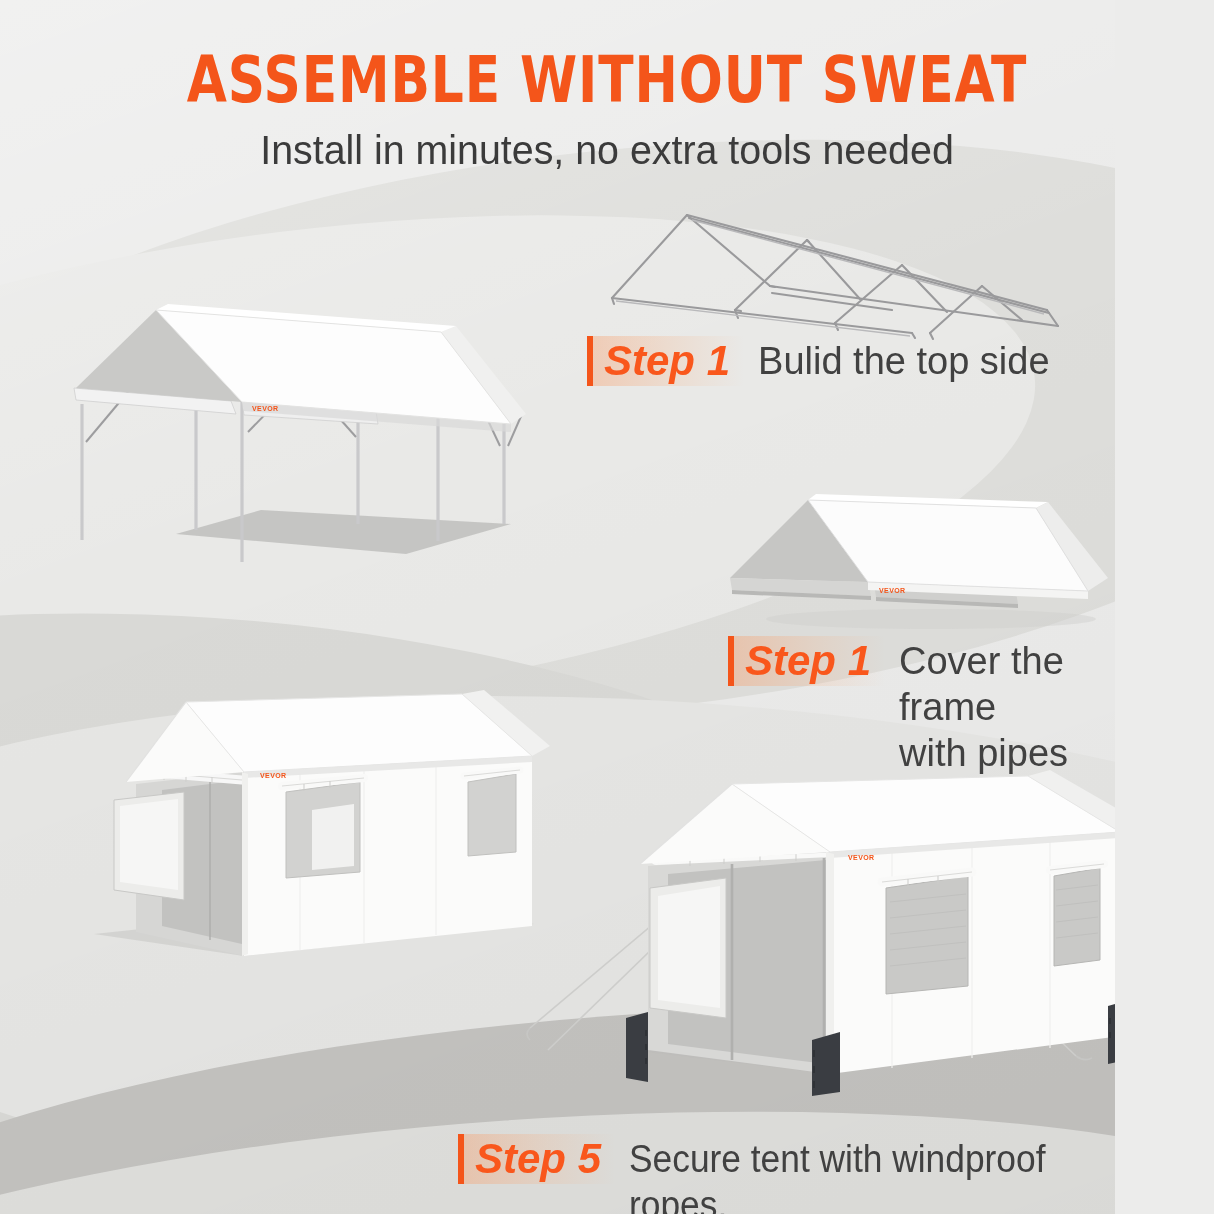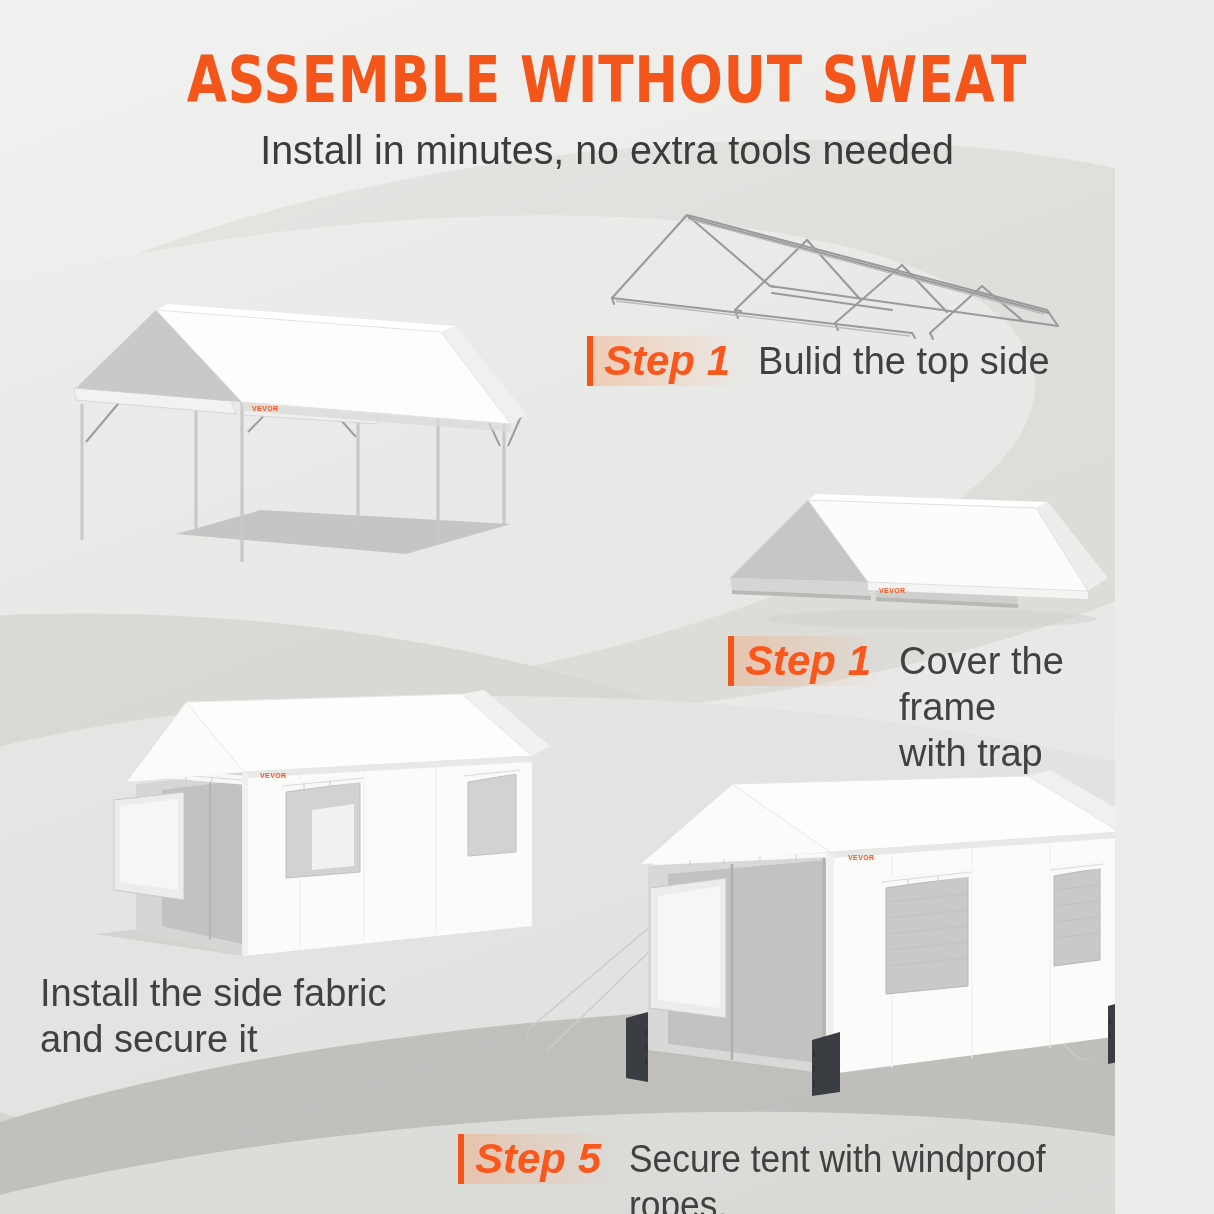--- a/index.html
+++ b/index.html
@@ -459,29 +459,27 @@
     </div>
     <div class="step-text">Bulid the top side</div>
   </div>
 
   <div class="step" id="step2">
     <div class="step-badge">
       <div class="step-bar"></div>
       <div class="step-num">Step 1</div>
     </div>
     <div class="step-text">Cover the frame
-with trap</div>
+with pipes</div>
   </div>
 
   <div class="step" id="step3">
   </div>
 
   <div class="step" id="step4">
-    <div class="step-text">Install the side fabric
-and secure it</div>
   </div>
 
   <div class="step" id="step5">
     <div class="step-badge">
       <div class="step-bar"></div>
       <div class="step-num">Step 5</div>
     </div>
     <div class="step-text narrow">Secure tent with windproof ropes,
 ground nails &amp; sandbags</div>
   </div>

